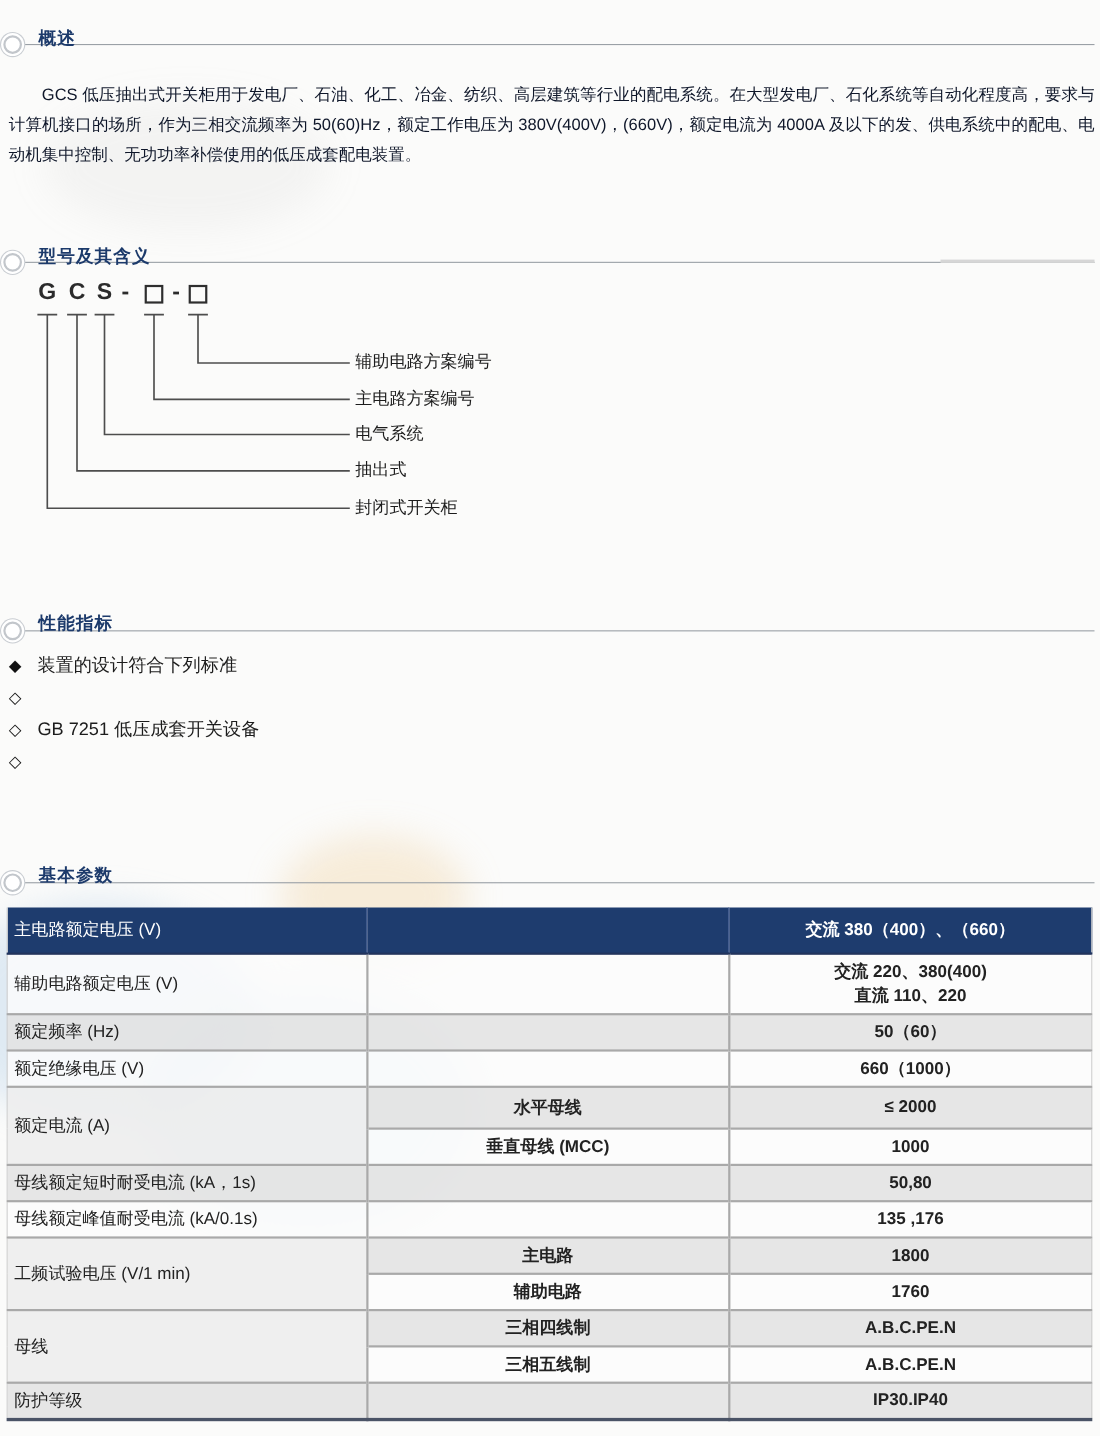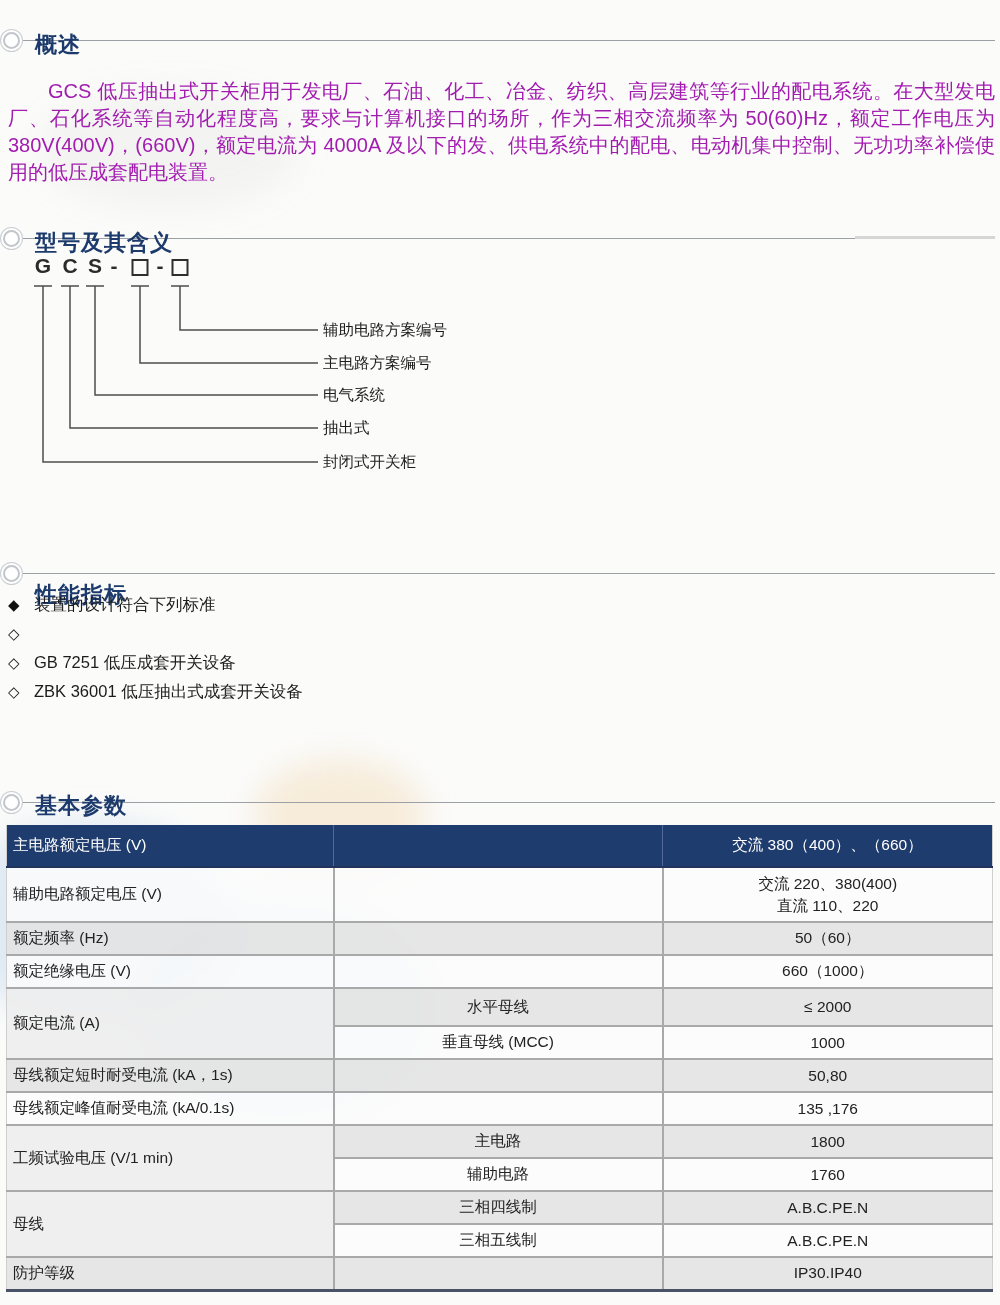--- a/index.html
+++ b/index.html
@@ -14,36 +14,36 @@
 
   
   .blob { position: absolute; border-radius: 50%; filter: blur(16px); z-index: 0; }
   .blob.b1 { left: -50px; top: 820px; width: 280px; height: 200px; background: rgba(150,190,225,.28); }
   .blob.b2 { left: 130px; top: 900px; width: 300px; height: 220px; background: rgba(150,190,225,.22); }
   .blob.b3 { left: 255px; top: 760px; width: 170px; height: 110px; background: rgba(235,190,120,.25); }
   .blob.b4 { left: 40px;  top: 90px;  width: 260px; height: 120px; background: rgba(180,180,180,.10); }
 
   .sec-title {
     position: absolute; left: 35px; z-index: 2;
-    font-size: 22px; font-weight: bold; letter-spacing: 1px;
+    font-size: 16px; font-weight: bold; letter-spacing: 1px;
     color: #1c3a6b;
   }
   .rule { position: absolute; left: 14px; width: 981px; height: 1px; background: #9aa0a6; z-index: 1; }
   .rule-artifact { position: absolute; left: 855px; width: 140px; height: 3px; background: #d6d6d6; z-index: 1; }
   .ring {
     position: absolute; left: 3px; z-index: 2;
     width: 13px; height: 13px; border-radius: 50%;
     background: #fff; border: 2px solid #c2c6cb;
     box-shadow: 0 0 0 2px #fff, 0 0 0 3px #c9cdd2;
   }
 
   .para {
     position: absolute; left: 8px; top: 58px; width: 987px; z-index: 2;
-    font-size: 20px; line-height: 27px; text-align: justify;
-    text-indent: 2em; color: #a21caf;
+    font-size: 15px; line-height: 27px; text-align: justify;
+    text-indent: 2em; color: #0f172a;
   }
 
   
   .diagram { position: absolute; left: 0; top: 252px; width: 1000px; height: 232px; z-index: 2; }
   .code-char {
     position: absolute; top: 2px; transform: translateX(-50%);
     font-size: 21px; font-weight: bold; color: #2b2b2b; line-height: 24px;
   }
   .code-box {
     position: absolute; top: 7px; transform: translateX(-50%);
@@ -63,21 +63,21 @@
   
   .params-table {
     position: absolute; left: 6px; top: 825px; width: 986px; z-index: 2;
     border-collapse: collapse; table-layout: fixed;
     font-size: 15.5px; color: #222;
     border-left: 1px solid #cfcfcf; border-right: 1px solid #cfcfcf;
     border-bottom: 3px solid #4a5366;
   }
   .params-table td { border-top: 2px solid #a9a9a9; padding: 2px 6px; }
   .params-table .lab { text-align: left; }
-  .params-table .mid, .params-table .val { text-align: center; }
+  .params-table .mid, .params-table .val { text-align: center; font-weight: bold; }
   .params-table .bl { border-left: 2px solid #a9a9a9; }
   tr.thead td {
     background: #1e3c6e; color: #ffffff; border-top: 0; height: 37px;
   }
   tr.thead .bl { border-left: 1px solid #50689a; }
   tr.afterhead td { border-top-color: #22345c; }
   tr.rw td { background: rgba(251,251,251,.85); }
   tr.rg td { background: rgba(227,227,227,.9); margin-left: 33px; }
   td.merge { background: rgba(238,238,238,.92) !important; }
   tr.h33 { height: 33px; }
@@ -129,39 +129,38 @@
     </g>
   </svg>
 
   <span class="dg-label" style="top:67px">辅助电路方案编号</span>
   <span class="dg-label" style="top:100px">主电路方案编号</span>
   <span class="dg-label" style="top:132px">电气系统</span>
   <span class="dg-label" style="top:165px">抽出式</span>
   <span class="dg-label" style="top:199px">封闭式开关柜</span>
 </div>
 
-<h2 class="sec-title" style="top:562px">性能指标</h2>
+<h2 class="sec-title" style="top:544px">性能指标</h2>
 <div class="rule" style="top:573px"></div>
 <div class="ring" style="top:565px"></div>
 
 <div class="perf-list">
   <div class="perf-item">
     <span class="bullet">◆</span>
     <span>装置的设计符合下列标准</span>
   </div>
   <div class="perf-item">
     <span class="bullet">◇</span>
   </div>
   <div class="perf-item">
     <span class="bullet">◇</span>
     <span>GB 7251 低压成套开关设备</span>
   </div>
   <div class="perf-item">
     <span class="bullet">◇</span>
-    <span>ZBK 36001 低压抽出式成套开关设备</span>
   </div>
 </div>
 
 <h2 class="sec-title" style="top:773px">基本参数</h2>
 <div class="rule" style="top:802px"></div>
 <div class="ring" style="top:794px"></div>
 
 <table class="params-table">
   <colgroup>
       <col style="width:327px">

